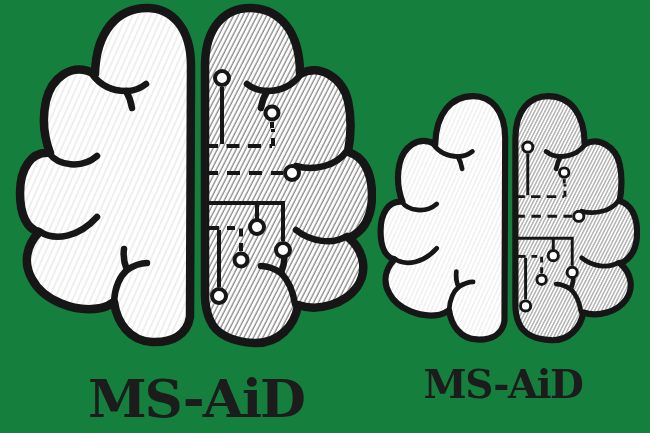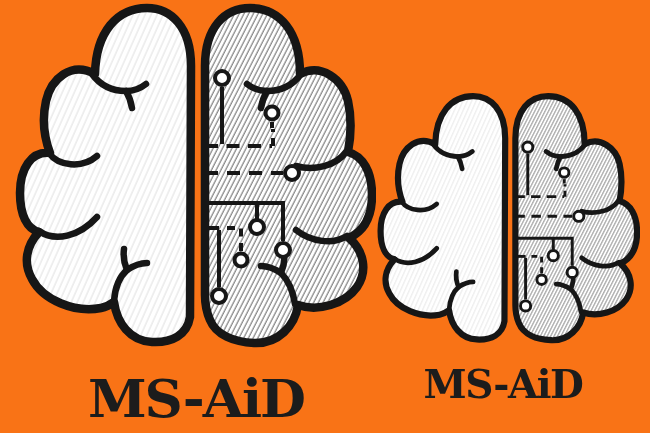--- a/index.html
+++ b/index.html
@@ -1,19 +1,19 @@
 <!DOCTYPE html>
 <html><head>
 <meta charset="utf-8">
 <style>
   html,body{margin:0;padding:0;background:#ffffff;}
   .canvas{
     position:relative;
     width:650px;height:433px;
-    background:#f97316;
+    background:#15803d;
     overflow:hidden;
     font-family:"DejaVu Serif","Liberation Serif",serif;
   }
   .logo-svg{position:absolute;display:block;}
   .brain-lg{left:0px;top:0px;width:376px;height:352px;}
   .brain-sm{left:366px;top:90px;width:274px;height:257px;}
   .wordmark{
     position:absolute;
     text-align:center;
     font-weight:700;

